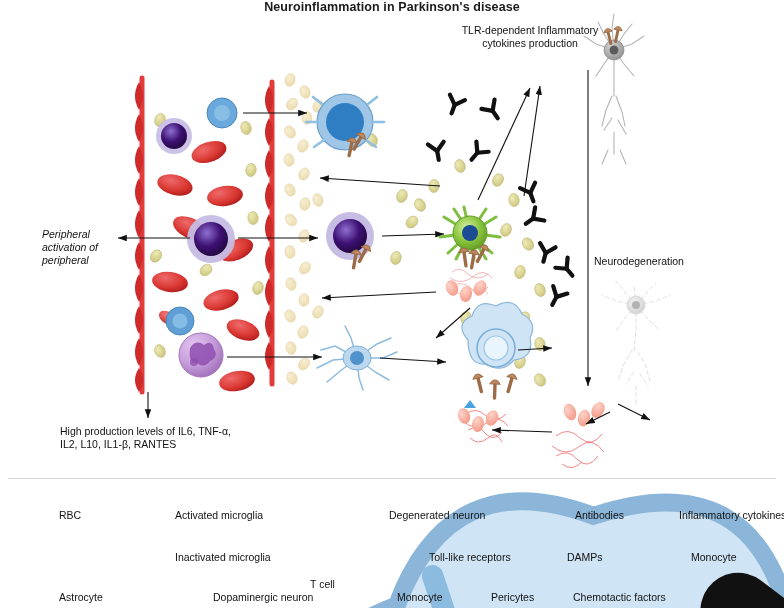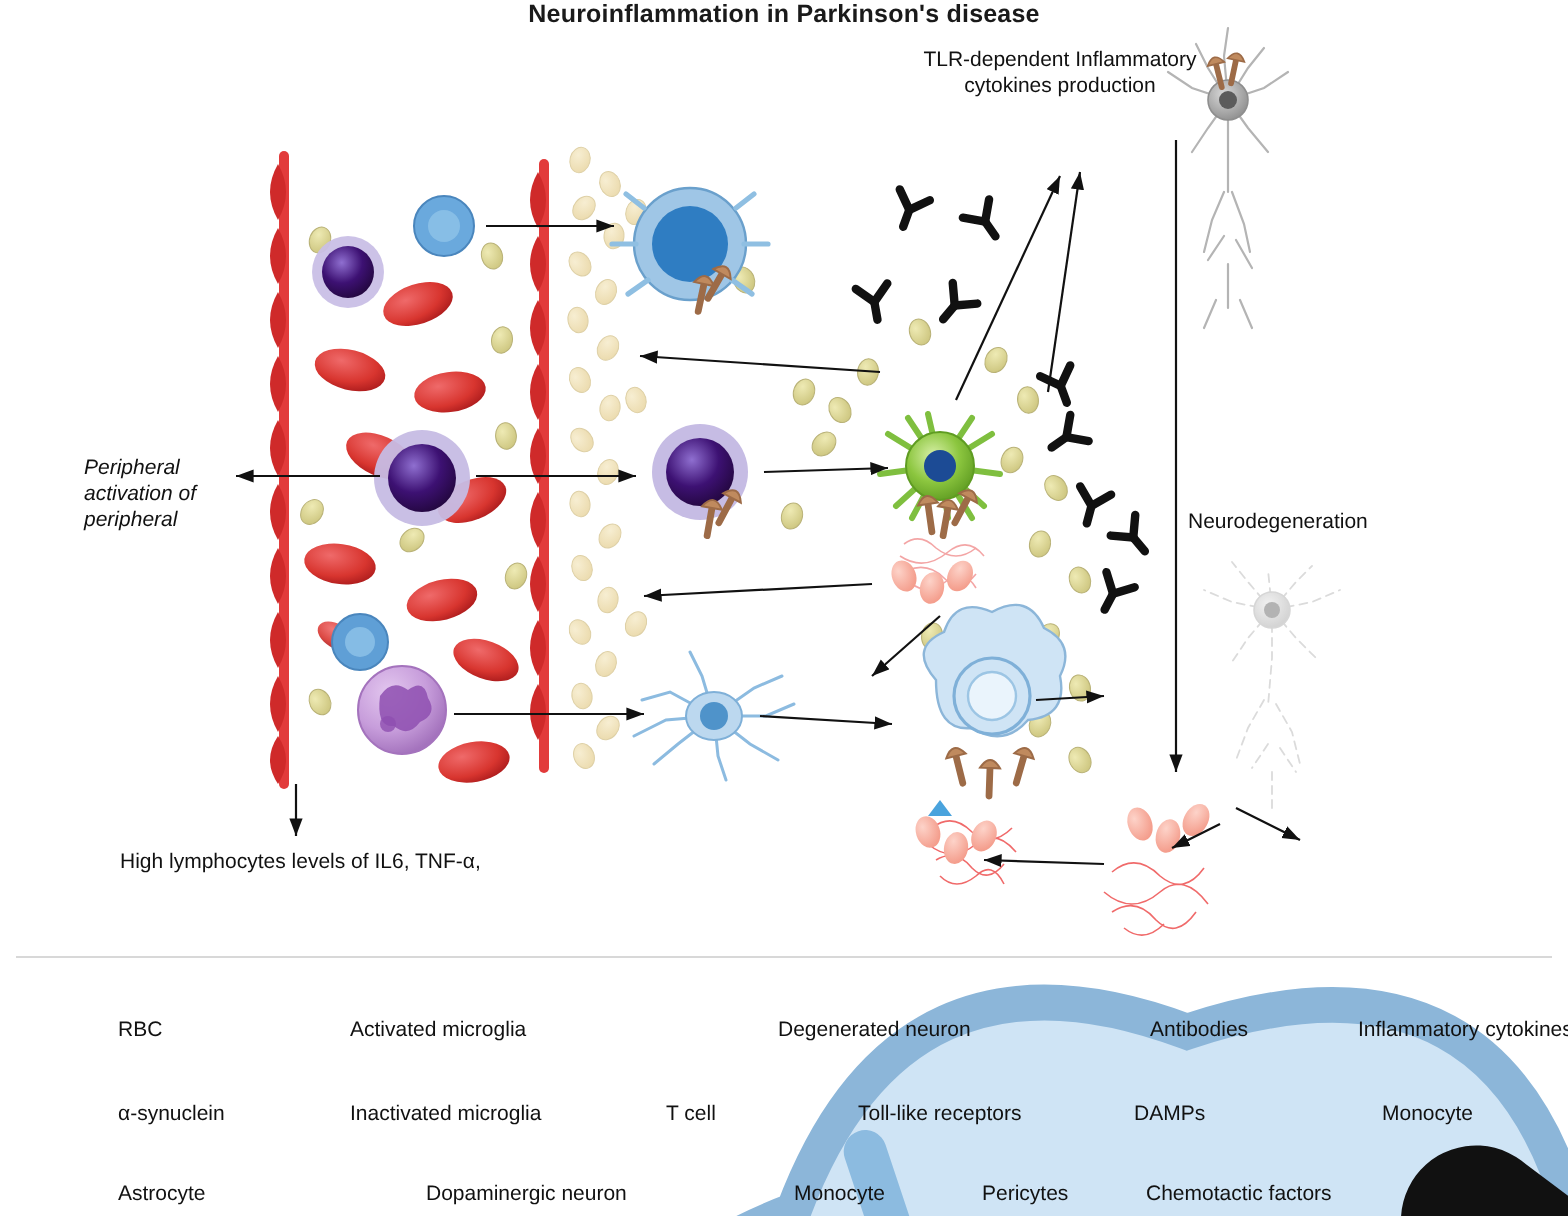--- a/index.html
+++ b/index.html
@@ -372,21 +372,22 @@
 
   <div class="lbl" style="left:42px;top:228px;width:90px;font-style:italic;">
     <div>Peripheral</div>
     <div>activation of</div>
     <div>peripheral</div>
   </div>
 
   <div class="lbl" style="left:594px;top:255px;">Neurodegeneration</div>
 
   <div class="lbl" style="left:60px;top:425px;width:250px;">
-    <div>High lymphocytes levels of IL6, TNF-α,</div>
+    <div>High production levels of IL6, TNF-α,</div>
+    <div>IL2, L10, IL1-β, RANTES</div>
   </div>
 
   <div class="divider"></div>
 
   <div class="legend">
 
     <div class="item" style="left:14px;top:14px;">
       <span class="swatch">
         <svg viewBox="0 0 38 34" width="38" height="34">
           <defs>
@@ -449,46 +450,36 @@
                 <stop offset="100%" stop-color="#cfc882"></stop>
               </radialGradient>
             </defs>
           <ellipse cx="9" cy="13" rx="5" ry="6.4" fill="url(#lg2)" stroke="#b9b277" stroke-width="0.5" transform="rotate(-20 9 13)"></ellipse>
           <ellipse cx="16" cy="22" rx="5" ry="6.4" fill="url(#lg2)" stroke="#b9b277" stroke-width="0.5" transform="rotate(15 16 22)"></ellipse>
         </svg>
       </span>
       <span class="txt">Inflammatory cytokines</span>
     </div>
 
-    <div class="item" style="left:14px;top:56px;">
-      <span class="swatch">
-        <svg viewBox="0 0 38 34" width="38" height="34">
-          <g stroke="#f06a6a" stroke-width="0.8" fill="none">
-            <path d="M5,10 q8,-6 15,2 q8,8 14,-2 M4,16 q9,8 17,-1 q8,-7 13,3 M6,22 q8,-5 14,3 q7,7 13,-2 M7,27 q7,6 14,-1 q6,-6 11,3"></path>
-          </g>
-        </svg>
-      </span>
-      <span class="txt">α-synuclein</span>
-    </div>
 
     <div class="item" style="left:130px;top:56px;">
       <span class="swatch">
         <svg viewBox="0 0 38 34" width="38" height="34">
           <g stroke="#8cbbe0" stroke-width="1.2" fill="none" stroke-linecap="round">
             <path d="M19,17 l-12,-6 l-6,-1 M19,17 l-13,2 l-6,3 M19,17 l-9,7 l-5,4 M19,17 l-3,-9 l-2,-6
                      M19,17 l12,-6 l6,-1 M19,17 l13,2 l6,3 M19,17 l9,7 l5,4 M19,17 l3,9 l2,6"></path>
           </g>
           <ellipse cx="19" cy="17" rx="7" ry="6" fill="#bcd8ef" stroke="#7fb0d8" stroke-width="0.9"></ellipse>
           <circle cx="19" cy="17" r="3.4" fill="#4f93ca"></circle>
         </svg>
       </span>
       <span class="txt">Inactivated microglia</span>
     </div>
 
-    <div class="item" style="left:288px;top:56px;">
+    <div class="item" style="left:300px;top:56px;flex-direction:column;">
       <span class="swatch">
         <svg viewBox="0 0 38 34" width="38" height="34">
           <defs>
               <radialGradient id="lg3" cx="38%" cy="32%" r="72%">
                 <stop offset="0%" stop-color="#8f6fd0"></stop>
                 <stop offset="55%" stop-color="#3d1173"></stop>
                 <stop offset="100%" stop-color="#23073f"></stop>
               </radialGradient>
             </defs>
           <circle cx="19" cy="17" r="13" fill="#c6bce4"></circle>

